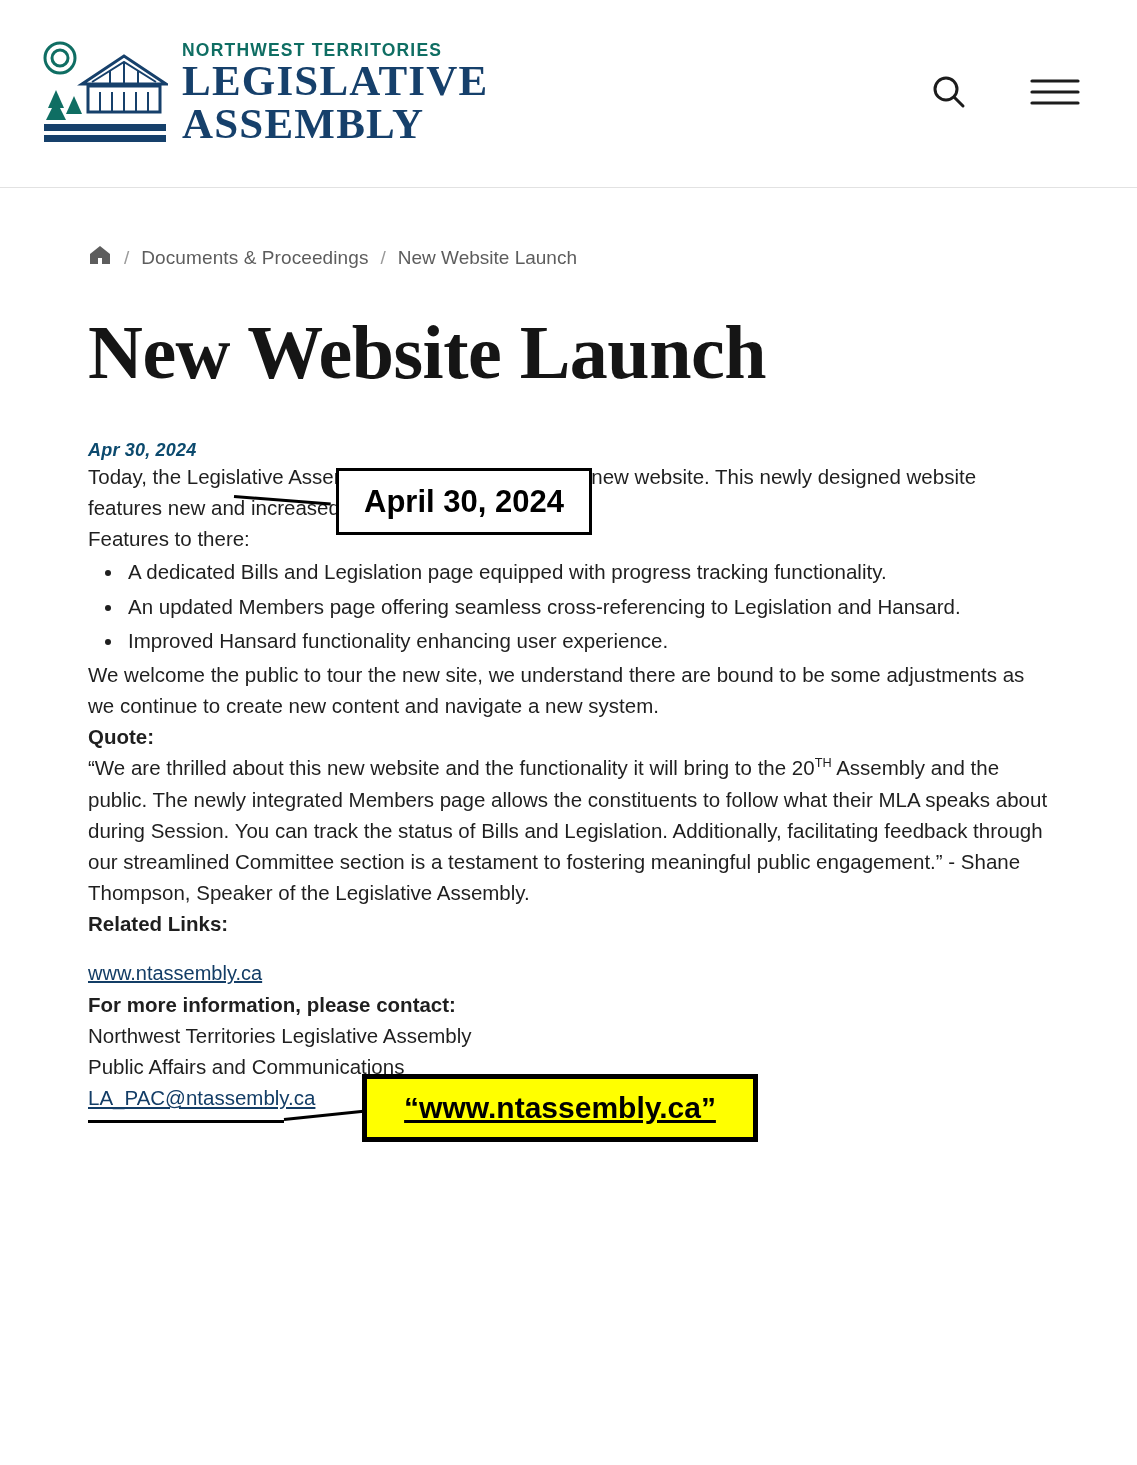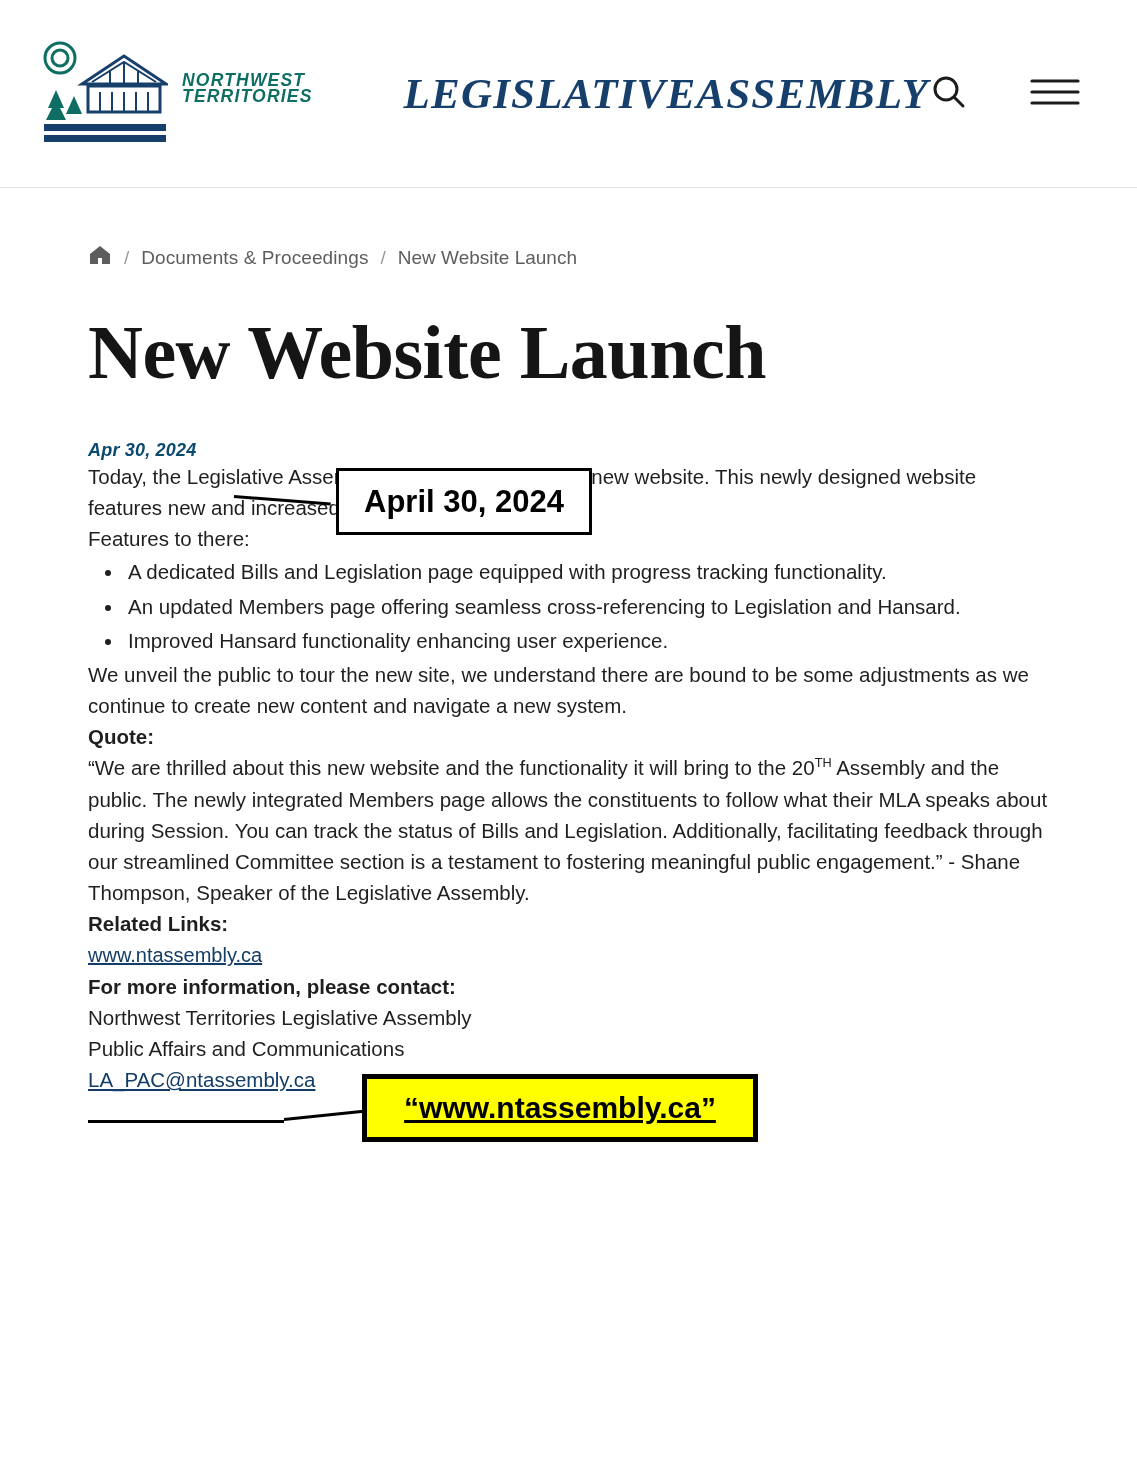--- a/index.html
+++ b/index.html
@@ -31,24 +31,23 @@
     gap: 14px;
   }
   .logo-mark {
     width: 128px;
     height: 108px;
     position: relative;
     flex: none;
   }
   .logo-text {
     display: flex;
-    flex-direction: row;
+    flex-direction: column;
     justify-content: center;
     line-height: 0.92;
-    font-style: italic;
   }
   .logo-line1 {
     font-family: "Liberation Sans", sans-serif;
     font-size: 17.5px;
     font-weight: 700;
     letter-spacing: 1.2px;
     color: #0f6e63;
   }
   .logo-line2 {
     font-family: "Liberation Serif", serif;
@@ -146,21 +145,21 @@
 
   .related-label {
     margin-top: 34px;
     font-weight: 700;
   }
   .related-link {
     display: inline-block;
     color: #133d66;
     text-decoration: underline;
     font-size: 20px;
-    margin-top: 1px;
+    margin-top: 19px;
   }
 
   .contact-label {
     margin-top: 32px;
     font-weight: 700;
   }
   .contact-line { margin-top: 0; }
   .contact-email {
     color: #133d66;
     text-decoration: underline;
@@ -291,21 +290,21 @@
   <div class="body-copy">
     <p class="p-intro">Today, the Legislative Assembly is excited to unveil our new website. This newly designed website features new and increased functionality.</p>
 
     <p class="p-features-label">Features to there:</p>
     <ul class="features">
       <li>A dedicated Bills and Legislation page equipped with progress tracking functionality.</li>
       <li>An updated Members page offering seamless cross-referencing to Legislation and Hansard.</li>
       <li>Improved Hansard functionality enhancing user experience.</li>
     </ul>
 
-    <p class="p-welcome">We unveil the public to tour the new site, we understand there are bound to be some adjustments as we continue to create new content and navigate a new system.</p>
+    <p class="p-welcome">We welcome the public to tour the new site, we understand there are bound to be some adjustments as we continue to create new content and navigate a new system.</p>
 
     <p class="quote-label">Quote:</p>
     <p class="quote-body"><span>“We are thrilled about this new website and the functionality it will bring to the 20</span><sup>TH</sup><span> Assembly and the public. The newly integrated Members page allows the constituents to follow what their MLA speaks about during Session. You can track the status of Bills and Legislation. Additionally, facilitating feedback through our streamlined Committee section is a testament to fostering meaningful public engagement.” - Shane Thompson, Speaker of the Legislative Assembly.</span></p>
 
     <p class="related-label">Related Links:</p>
     <a class="related-link" href="#">www.ntassembly.ca</a>
 
     <p class="contact-label">For more information, please contact:</p>
     <p class="contact-line">Northwest Territories Legislative Assembly</p>
     <p class="contact-line">Public Affairs and Communications</p>

